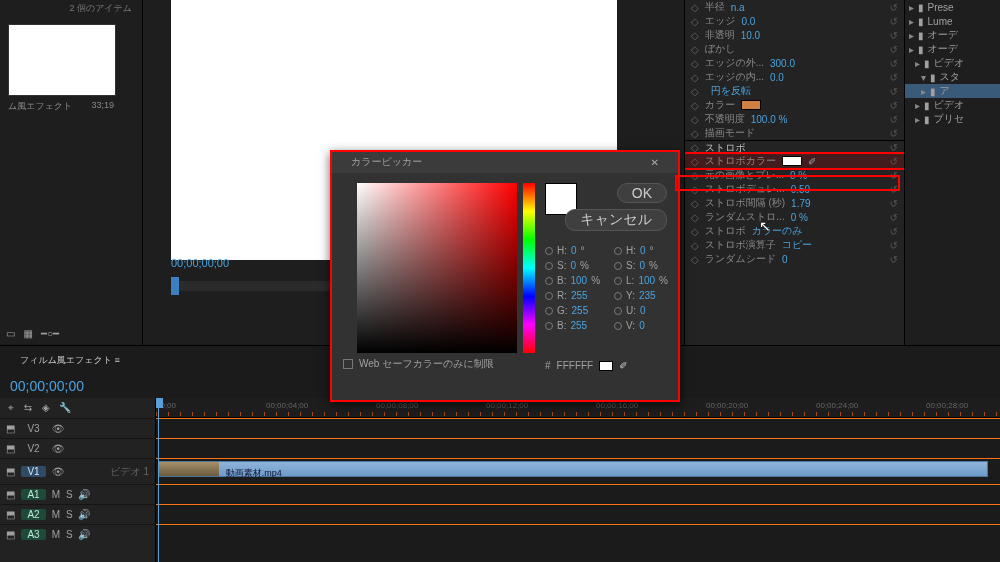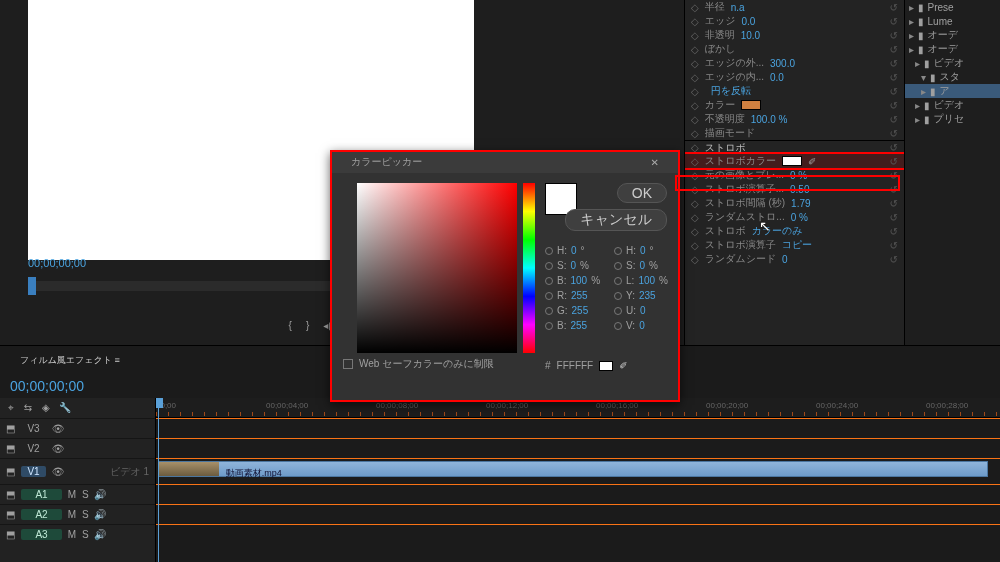--- a/index.html
+++ b/index.html
@@ -63,40 +63,51 @@
   
   #timeline { position:absolute; top:345px; left:0; right:0; bottom:0; background:#1b1b1b; border-top:1px solid #000; }
   #tl-head { height:28px; display:flex; align-items:center; padding:0 20px; gap:16px; }
   #tl-head .seq { color:#ccc; font-size:9px; }
   #tl-tc { font-size:14px; color:#4aa3df; padding:4px 10px; }
   #tl-body { display:flex; height:180px; }
   #tl-left { width:156px; background:#222; border-right:1px solid #000; }
   #tl-left .tools { display:flex; gap:10px; padding:4px 8px; color:#666; }
   .trk { height:20px; display:flex; align-items:center; gap:6px; padding:0 6px; border-top:1px solid #151515; font-size:9px; color:#888;}
   .trk .trkname.on { background:#2f4b66; color:#cfe6ff; padding:0 6px; border-radius:2px; }
-  .trk .trkname.audio { background:#1e4a3a; color:#bfe8d6; padding:0 14px; border-radius:2px; }
+  .trk .trkname.audio { background:#1e4a3a; color:#bfe8d6; padding:0 6px; border-radius:2px; }
   .trk .trkname.off { padding:0 6px; }
   #tl-right { flex:1; position:relative; overflow:hidden; }
   .ruler { height:20px; position:relative; background:#1d1d1d; border-bottom:1px solid #000; }
   .ruler .tick { position:absolute; top:3px; font-size:8px; color:#666; }
   .ruler .ticks { position:absolute; top:14px; left:0; right:0; height:4px;
                   background:repeating-linear-gradient(to right,#a04a1a 0 1px,transparent 1px 12px); }
   .playhead { position:absolute; left:2px; top:0; bottom:0; width:1px; background:#5aa0d8; z-index:5; }
   .playhead::before { content:""; position:absolute; top:0; left:-4px; width:9px; height:10px; background:#5aa0d8; }
   .lane { height:20px; border-top:1px solid #f97316; position:relative; }
   .clip { position:absolute; top:2px; height:16px; background:linear-gradient(#8fb4da,#6e9bc9); border:1px solid #4b76a0; }
   .clip .thumb { width:60px; height:14px; background:linear-gradient(#a7906a,#6b5b3f); display:inline-block; }
   .clip .cname { font-size:9px; color:#113; padding-left:4px; }
   #cursor { position:absolute; top:218px; left:759px; z-index:70; font-size:14px; color:#fff; text-shadow:0 0 2px #000; pointer-events:none;}
 </style>
 </head>
 <body>
 
 <div id="top">
 
+  <div id="project">
+    <div class="count">2 個のアイテム</div>
+    <div class="clip-thumb"></div>
+    <div class="clip-name">ム風エフェクト</div>
+    <div class="clip-dur">33;19</div>
+    <div class="tools">
+      <span>▭</span>
+      <span>▦</span>
+      <span>━○━</span>
+    </div>
+  </div>
 
   <div id="program">
     <div class="canvas"></div>
     <div class="tc">00;00;00;00</div>
     <div class="pbar">
         <div class="head"></div>
       </div>
     <div class="pctrls">
       <span>{</span>
       <span>}</span>
@@ -184,21 +195,21 @@
           <span class="reset">↺</span>
         </div>
         <div class="er">
           <span class="kf">◇</span>
           <span class="label">元の画像とブレ...</span>
           <span class="v" style="color:#4aa3df">0 %</span>
           <span class="reset">↺</span>
         </div>
         <div class="er">
           <span class="kf">◇</span>
-          <span class="label">ストロボ演算子...</span>
+          <span class="label">ストロボデュレ...</span>
           <span class="v" style="color:#4aa3df">0.50</span>
           <span class="reset">↺</span>
         </div>
         <div class="er">
           <span class="kf">◇</span>
           <span class="label">ストロボ間隔 (秒)</span>
           <span class="v" style="color:#4aa3df">1.79</span>
           <span class="reset">↺</span>
         </div>
         <div class="er">

